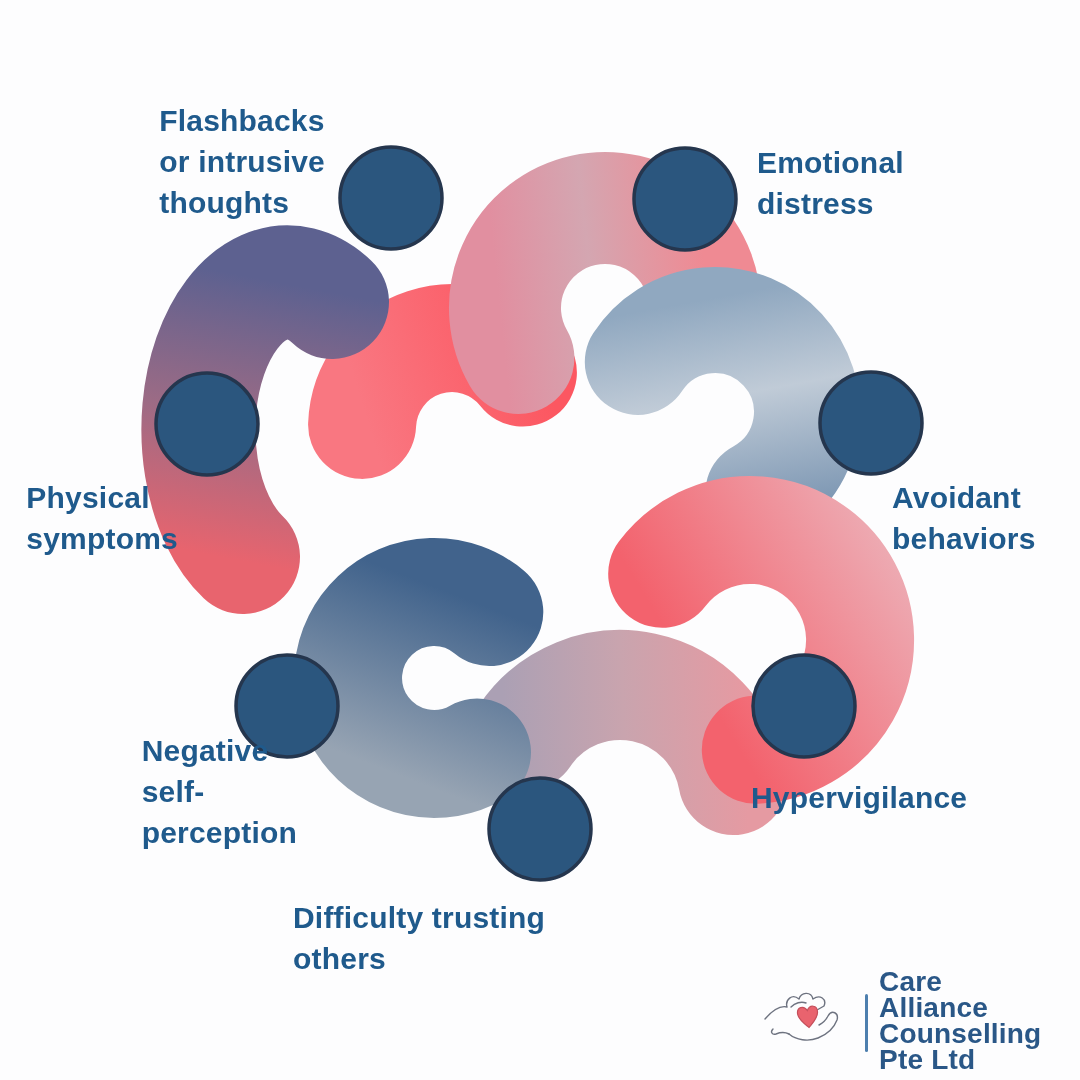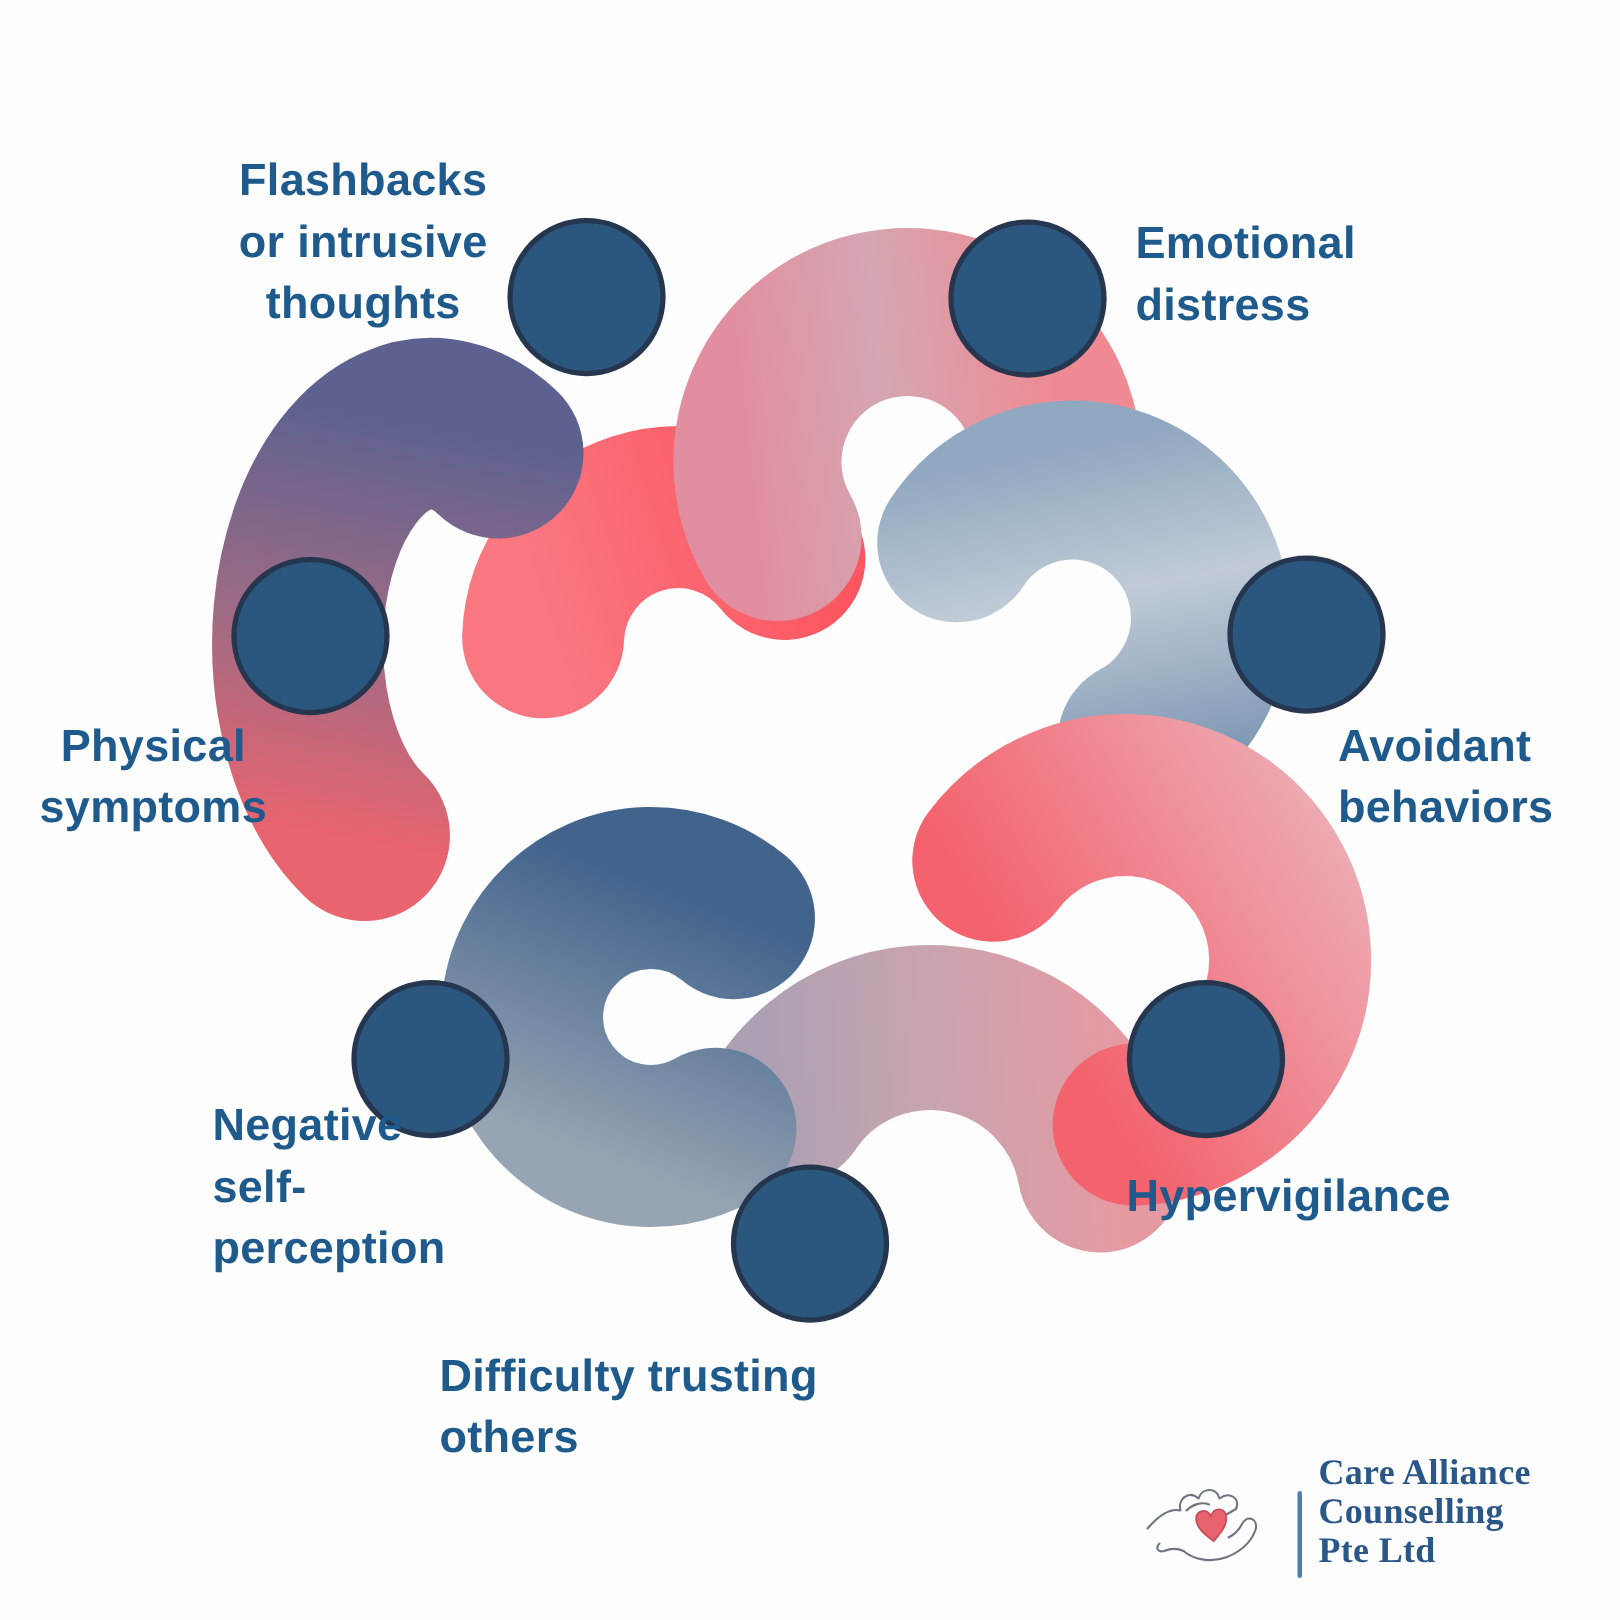--- a/index.html
+++ b/index.html
@@ -5,38 +5,38 @@
   html,body{margin:0;padding:0;background:#e8e8e8;}
   #canvas{
     position:relative;width:1080px;height:1080px;background:#fdfdfe;overflow:hidden;
     font-family:"Liberation Sans",sans-serif;margin:0 auto;
   }
   #ring{position:absolute;left:0;top:0;}
   .lbl{
     position:absolute;font-weight:700;font-size:30px;line-height:41px;
     color:#1f5a8c;white-space:pre-line;letter-spacing:0.2px;
   }
-  .lbl-flashbacks{right:755px;top:100px;text-align:center;}
+  .lbl-flashbacks{right:755px;top:100px;text-align:left;}
   .lbl-emotional{left:757px;top:142px;text-align:left;}
   .lbl-avoidant{left:892px;top:477px;text-align:left;}
-  .lbl-physical{right:902px;top:477px;text-align:center;}
+  .lbl-physical{right:902px;top:477px;text-align:left;}
   .lbl-hypervigilance{left:751px;top:777px;text-align:left;}
   .lbl-negative{right:783px;top:730px;text-align:left;}
   .lbl-difficulty{left:533px;top:897px;transform:translateX(-50%);text-align:left;width:480px;}
   .center-title{
     position:absolute;left:540px;top:419px;transform:translateX(-50%);
     text-align:center;font-weight:700;font-size:31px;line-height:41px;
     color:#2b4d7d;white-space:pre-line;width:420px;letter-spacing:0.3px;
   }
   .logo{position:absolute;left:762px;top:966px;width:290px;height:100px;}
   .logo-icon{position:absolute;left:0px;top:24px;}
   .logo-divider{position:absolute;left:103px;top:28px;width:3px;height:58px;background:#4d7fae;border-radius:2px;}
   .logo-text{
     position:absolute;left:117px;top:3px;
-    font-family:Liberation Serif, serif;font-weight:700;font-size:24px;line-height:26px;
+    font-family:Liberation Sans, sans-serif;font-weight:700;font-size:28px;line-height:26px;
     color:#2a5787;white-space:pre-line;letter-spacing:0.2px;
   }
 </style>
 </head>
 <body>
 
 <div id="canvas">
 
   <svg id="ring" width="1080" height="1080" viewBox="0 0 1080 1080">
     <defs>

